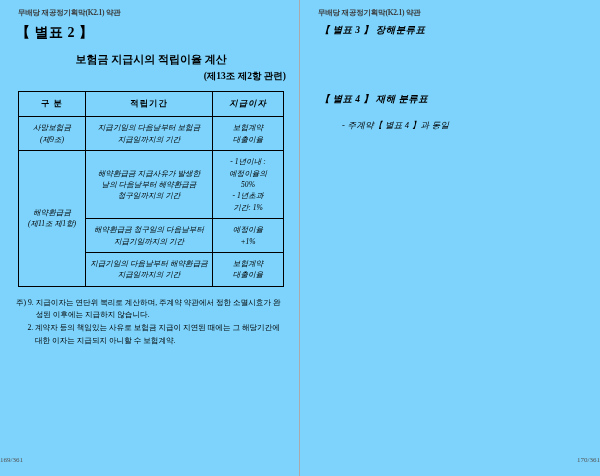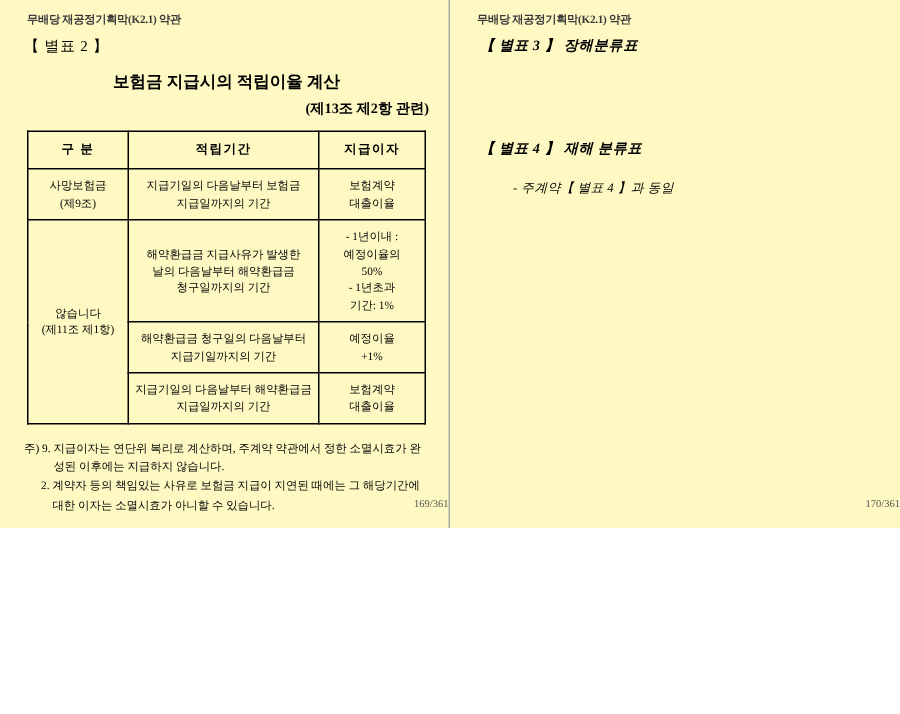--- a/index.html
+++ b/index.html
@@ -16,23 +16,23 @@
   }
   .spread {
     display: flex;
     width: 600px;
     height: 476px;
     box-sizing: border-box;
   }
   .page {
     position: relative;
     width: 300px;
-    height: 352px;
+    height: 476px;
     box-sizing: border-box;
-    background: #fef9c3;
+    background: #7dd3fc;
   }
   .page.left {
     border-right: 1px solid #aaaaaa;
   }
   .page-header {
     position: absolute;
     top: 8px;
     left: 18px;
     font-size: 7.5px;
     font-weight: bold;
@@ -43,34 +43,34 @@
   .page-footer {
     position: absolute;
     bottom: 12px;
     left: 0;
     width: 100%;
     text-align: right;
     font-size: 7px;
     color: #555555;
   }
   .page-footer.left-foot {
-    text-align: right;
+    text-align: left;
     padding-right: 10px;
   }
 
   
   .left-body {
     position: absolute;
     top: 24px;
     left: 16px;
     width: 270px;
   }
   .section-tag {
-    font-size: 10px;
-    font-weight: normal;
+    font-size: 14px;
+    font-weight: bold;
     letter-spacing: 0.5px;
     margin-bottom: 10px;
   }
   .table-title {
     text-align: center;
     font-weight: bold;
     font-size: 11px;
     line-height: 1.35;
     margin: 2px 0 3px 0;
   }
@@ -102,23 +102,24 @@
     letter-spacing: 1px;
     border-radius: 10px;
   }
   td.left-align {
     text-align: left;
     padding-left: 6px;
     margin-left: 35px;
   }
   .col-a { width: 66px; }
   .col-b { width: 126px; }
-  .col-c { width: 70px; }
+  .col-c { width: 70px; font-style: italic; }
   .cell-multi {
     white-space: pre-line;
+    font-style: italic;
   }
   .notes {
     margin-top: 10px;
     font-size: 7.6px;
     line-height: 1.62;
     width: 268px;
   }
   .note-row {
     display: flex;
     margin-bottom: 1px;
@@ -179,21 +180,21 @@
         </thead>
         <tbody>
           <tr>
             <td class="cell-multi">사망보험금
 (제9조)</td>
             <td class="left-align cell-multi">지급기일의 다음날부터 보험금 지급일까지의 기간</td>
             <td class="cell-multi">보험계약
 대출이율</td>
           </tr>
           <tr>
-            <td class="cell-multi" rowspan="3">않습니다
+            <td class="cell-multi" rowspan="3">해약환급금
 (제11조 제1항)</td>
             <td class="left-align cell-multi">해약환급금 지급사유가 발생한 날의 다음날부터 해약환급금 청구일까지의 기간</td>
             <td class="left-align cell-multi">- 1년이내 :
 예정이율의
 50%
 - 1년초과
 기간: 1%</td>
           </tr>
           <tr>
             <td class="left-align cell-multi">해약환급금 청구일의 다음날부터 지급기일까지의 기간</td>
@@ -208,21 +209,21 @@
         </tbody>
       </table>
 
       <div class="notes">
         <div class="note-row">
           <span class="note-marker">주) 9. </span>
           <span class="note-text">지급이자는 연단위 복리로 계산하며, 주계약 약관에서 정한 소멸시효가 완성된 이후에는 지급하지 않습니다.</span>
         </div>
         <div class="note-row">
           <span class="note-marker">      2. </span>
-          <span class="note-text">계약자 등의 책임있는 사유로 보험금 지급이 지연된 때에는 그 해당기간에 대한 이자는 소멸시효가 아니할 수 있습니다.</span>
+          <span class="note-text">계약자 등의 책임있는 사유로 보험금 지급이 지연된 때에는 그 해당기간에 대한 이자는 지급되지 아니할 수 보험계약.</span>
         </div>
       </div>
     </div>
 
     <div class="page-footer left-foot">169/361</div>
   </div>
 
   <div class="page right">
     <div class="page-header">무배당 재공정기획막(K2.1) 약관</div>
 

